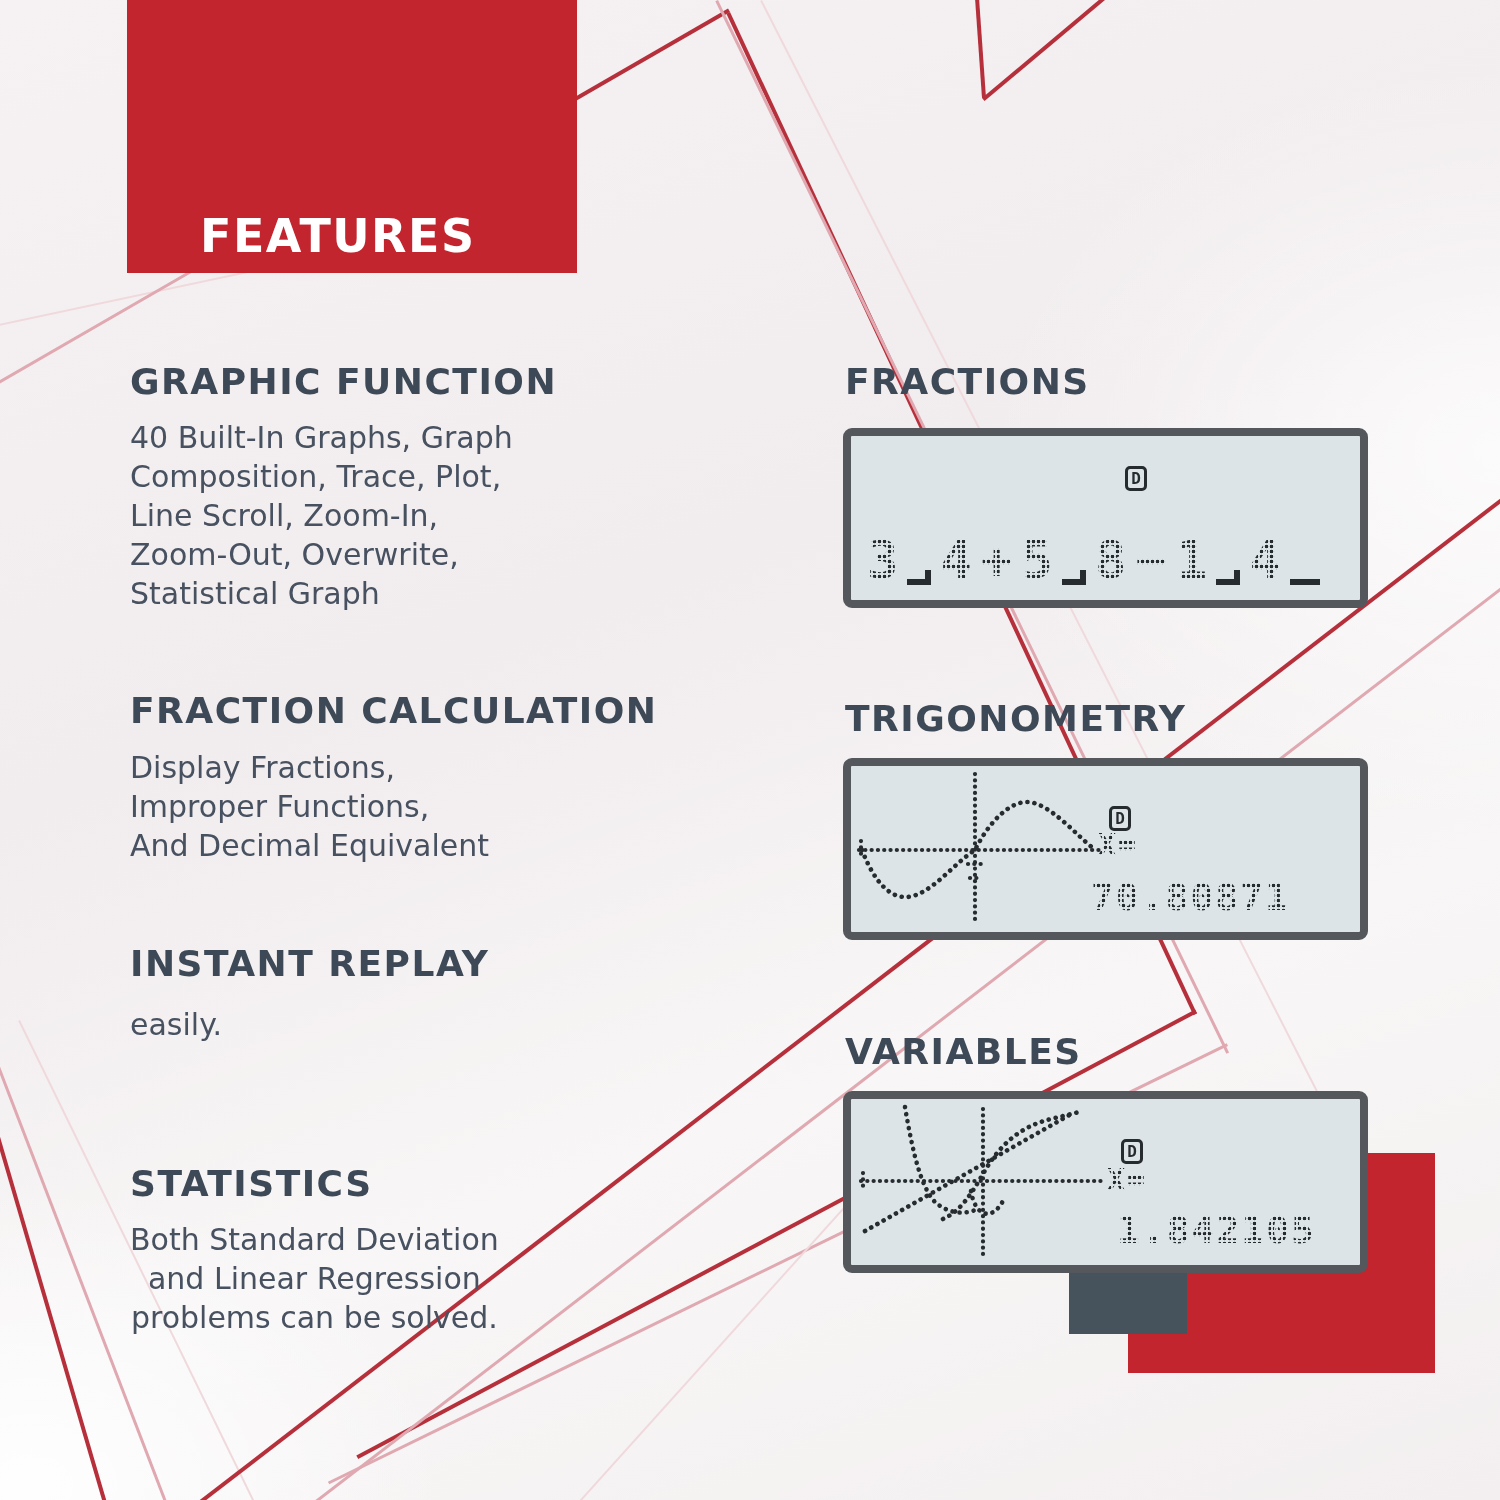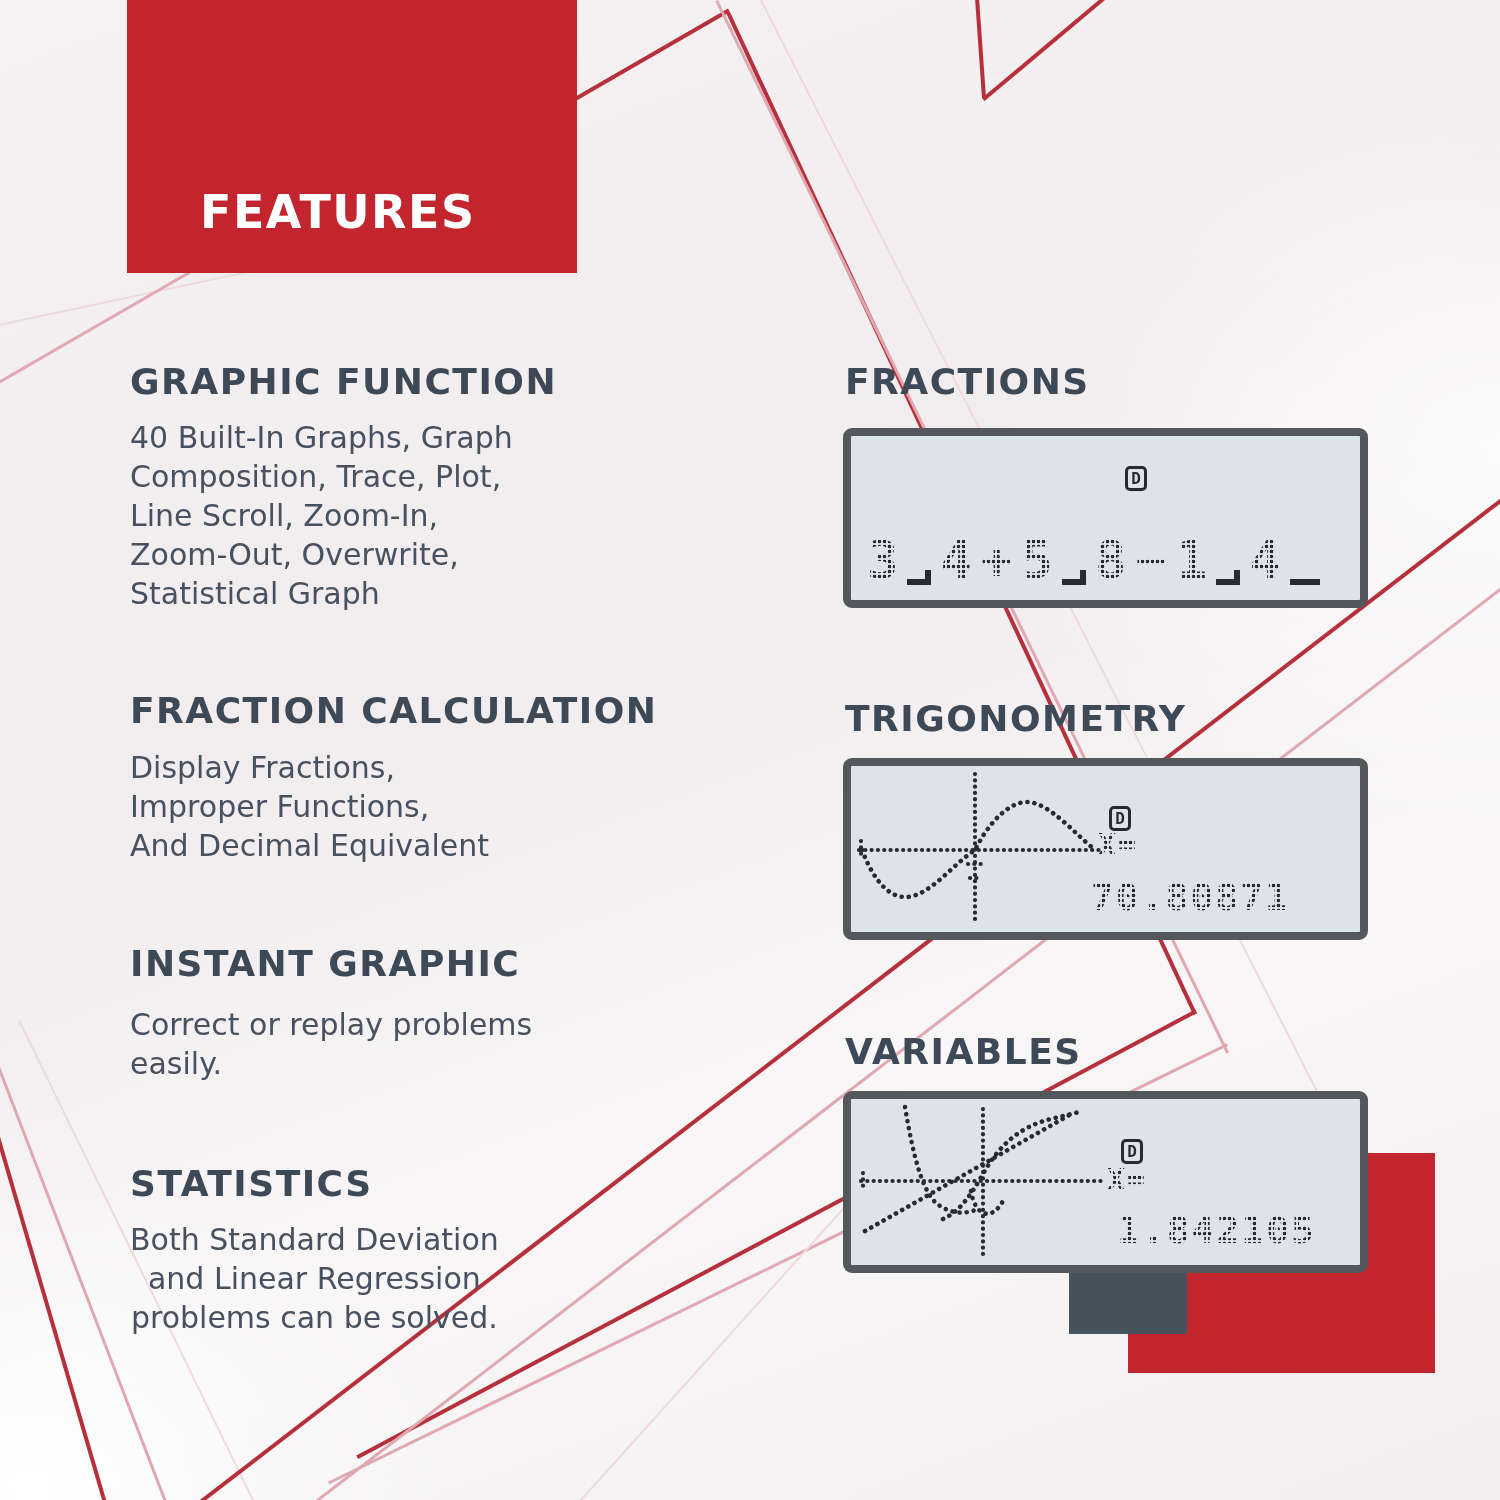--- a/index.html
+++ b/index.html
@@ -19,21 +19,21 @@
   }
   
   .decor{position:absolute;height:0;transform-origin:0 0;pointer-events:none;z-index:1;}
   .decor.strong{border-top:4px solid var(--decor-strong);}
   .decor.pink{border-top:3px solid var(--decor-pink);}
   .decor.faint{border-top:2.5px solid var(--decor-faint);}
   
   .banner{position:absolute;left:127px;top:0;width:450px;height:273px;background:var(--accent-red);
     z-index:3;display:flex;align-items:flex-end;}
   .banner-title{color:var(--banner-text);font-weight:700;font-size:46px;letter-spacing:1.5px;
-    padding:0 0 38px 73px;line-height:1;}
+    padding:0 0 14px 73px;line-height:1;}
   .red-block{position:absolute;left:1128px;top:1153px;width:307px;height:220px;background:var(--accent-red);z-index:1;}
   .slate-block{position:absolute;left:1069px;top:1273px;width:118px;height:61px;background:var(--slate-block);z-index:1;}
   
   .sec{position:absolute;z-index:2;}
   .sec-title{font-weight:700;font-size:36px;line-height:40px;letter-spacing:1.5px;color:var(--heading-text);}
   .sec-body{font-size:30px;line-height:39px;color:var(--body-text);}
   
   .lcd{position:absolute;left:843px;width:525px;height:182px;background:var(--lcd-background);
     border:8px solid var(--lcd-frame);border-radius:9px;box-sizing:border-box;z-index:2;}
   .lcd-inner{position:absolute;inset:0;}
@@ -102,24 +102,23 @@
   <div class="sec" style="left:130px;top:691px;">
     <div class="sec-title">FRACTION CALCULATION</div>
   </div>
   <div class="sec sec-body" style="left:130px;top:748px;">
     <div>Display Fractions,</div>
     <div>Improper Functions,</div>
     <div>And Decimal Equivalent</div>
   </div>
 
   <div class="sec" style="left:130px;top:944px;">
-    <div class="sec-title">INSTANT GRAPHIC</div>
+    <div class="sec-title">INSTANT REPLAY</div>
   </div>
   <div class="sec sec-body" style="left:130px;top:1005px;">
-    <div>Correct or replay problems</div>
     <div>easily.</div>
   </div>
 
   <div class="sec" style="left:130px;top:1164px;">
     <div class="sec-title">STATISTICS</div>
   </div>
   <div class="sec sec-body" style="left:130px;top:1220px;text-align:center;">
     <div>Both Standard Deviation</div>
     <div>and Linear Regression</div>
     <div>problems can be solved.</div>

